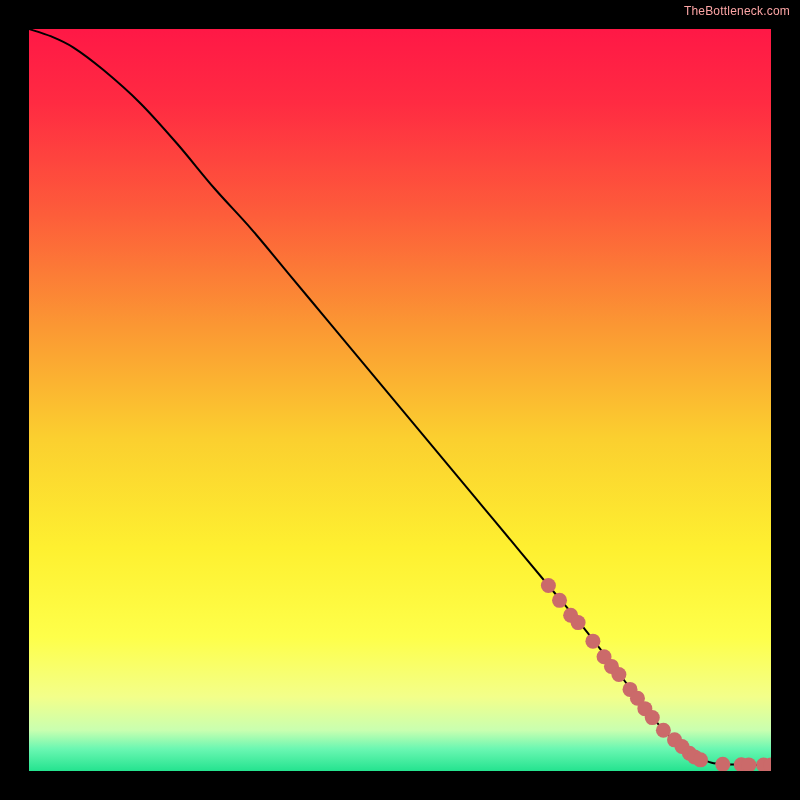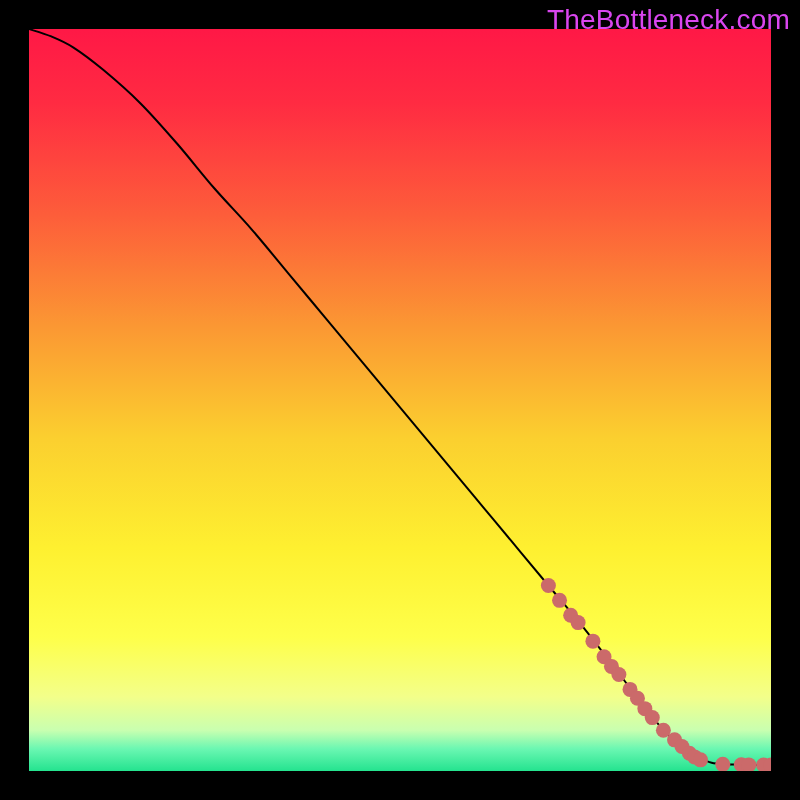--- a/index.html
+++ b/index.html
@@ -14,22 +14,22 @@
   .frame {
     position: relative;
     width: 800px;
     height: 800px;
     background: #000;
   }
   .watermark {
     position: absolute;
     top: 4px;
     right: 10px;
-    color: #d946ef;
-    font-size: 28px;
+    color: #fca5a5;
+    font-size: 12px;
     font-weight: 500;
     letter-spacing: 0.2px;
     z-index: 5;
     margin-left: 8px;
   }
   .plot {
     position: absolute;
     left: 29px;
     top: 29px;
     width: 742px;

